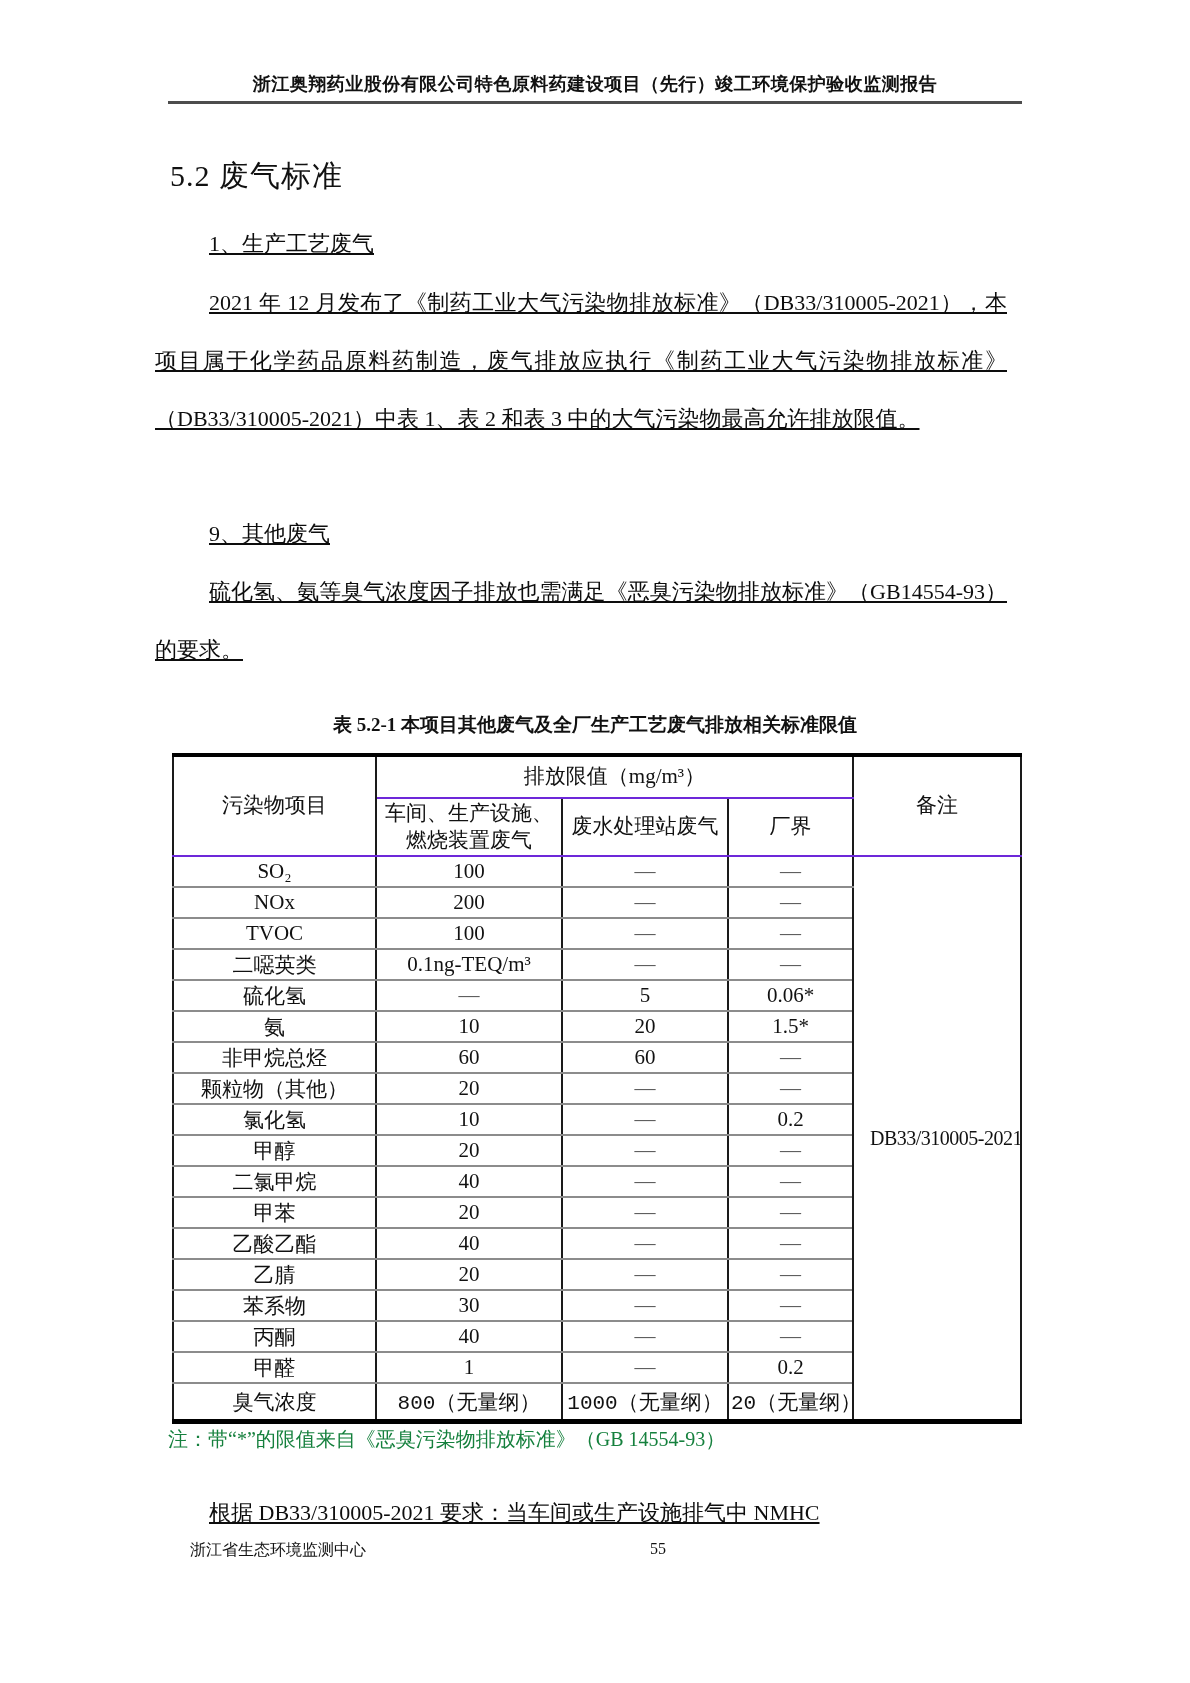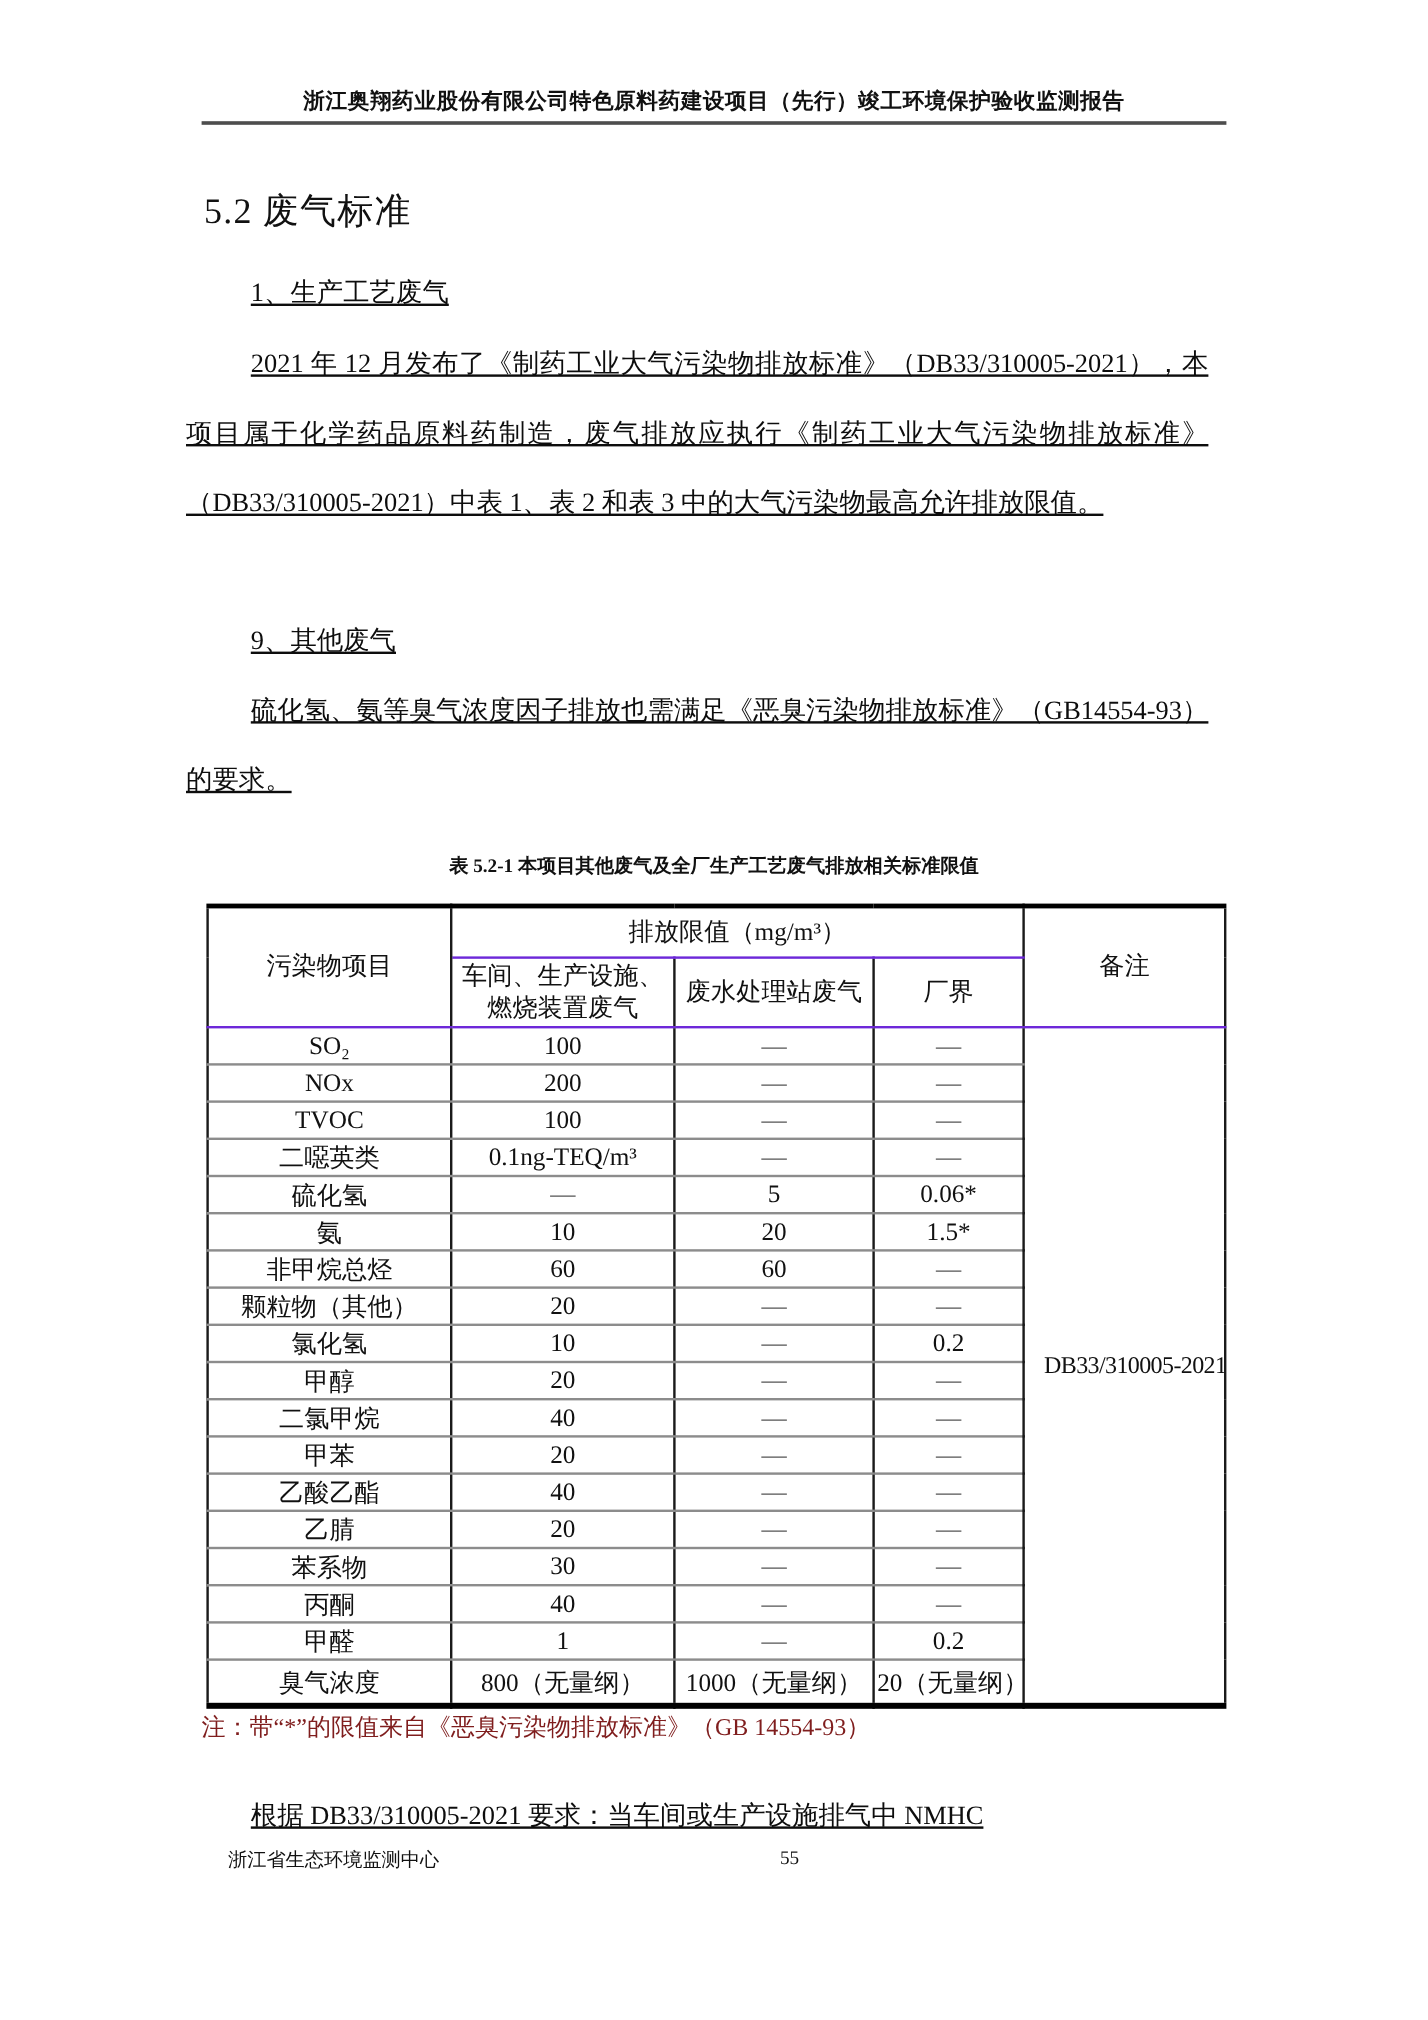--- a/index.html
+++ b/index.html
@@ -41,21 +41,21 @@
   .indent { text-indent: 54px; }
   #p1 { top: 193px; }
   #p2 { top: 252px; }
   #p3 { top: 483px; }
   #p4 { top: 541px; }
   #p5 { top: 1462px; white-space: nowrap; width: auto; }
 
   .table-title {
     top: 712px; left: 168px; width: 854px;
     text-align: center;
-    font-size: 16px; font-weight: bold;
+    font-size: 19px; font-weight: bold;
   }
 
   table.std {
     top: 753px; left: 172px;
     border-collapse: collapse;
     table-layout: fixed;
     width: 848px;
     border-top: 4px solid #000;
     border-bottom: 5px solid #000;
     border-left: 2px solid #1a1a1a;
@@ -75,33 +75,33 @@
     font-size: 21px; font-weight: normal;
     line-height: 1.3;
     border-bottom: 2px solid #6d28d9;
   }
   table.std thead tr.h1 th { height: 40px; }
   table.std thead tr.h2 th { height: 56px; }
   table.std tbody td {
     font-size: 21px;
     height: 29px;
   }
-  table.std tbody tr.last-row td { height: 35px; white-space: nowrap; }
+  table.std tbody tr.last-row td { height: 35px; white-space: nowrap; font-family: Liberation Mono, monospace; }
   table.std td.dash { color: #555; }
   table.std td.remark-cell {
     font-size: 20px;
     letter-spacing: -0.5px;
     white-space: nowrap;
     padding: 16px;
   }
 
   .table-note {
     top: 1426px; left: 168px; width: 854px;
     font-size: 20px;
-    color: #7f1d1d;
+    color: #15803d;
   }
 
   .footer-institution {
     top: 1540px; left: 190px;
     font-size: 16px;
   }
   .page-number {
     top: 1540px; left: 556px; width: 110px;
     text-align: right;
     font-size: 16px;

